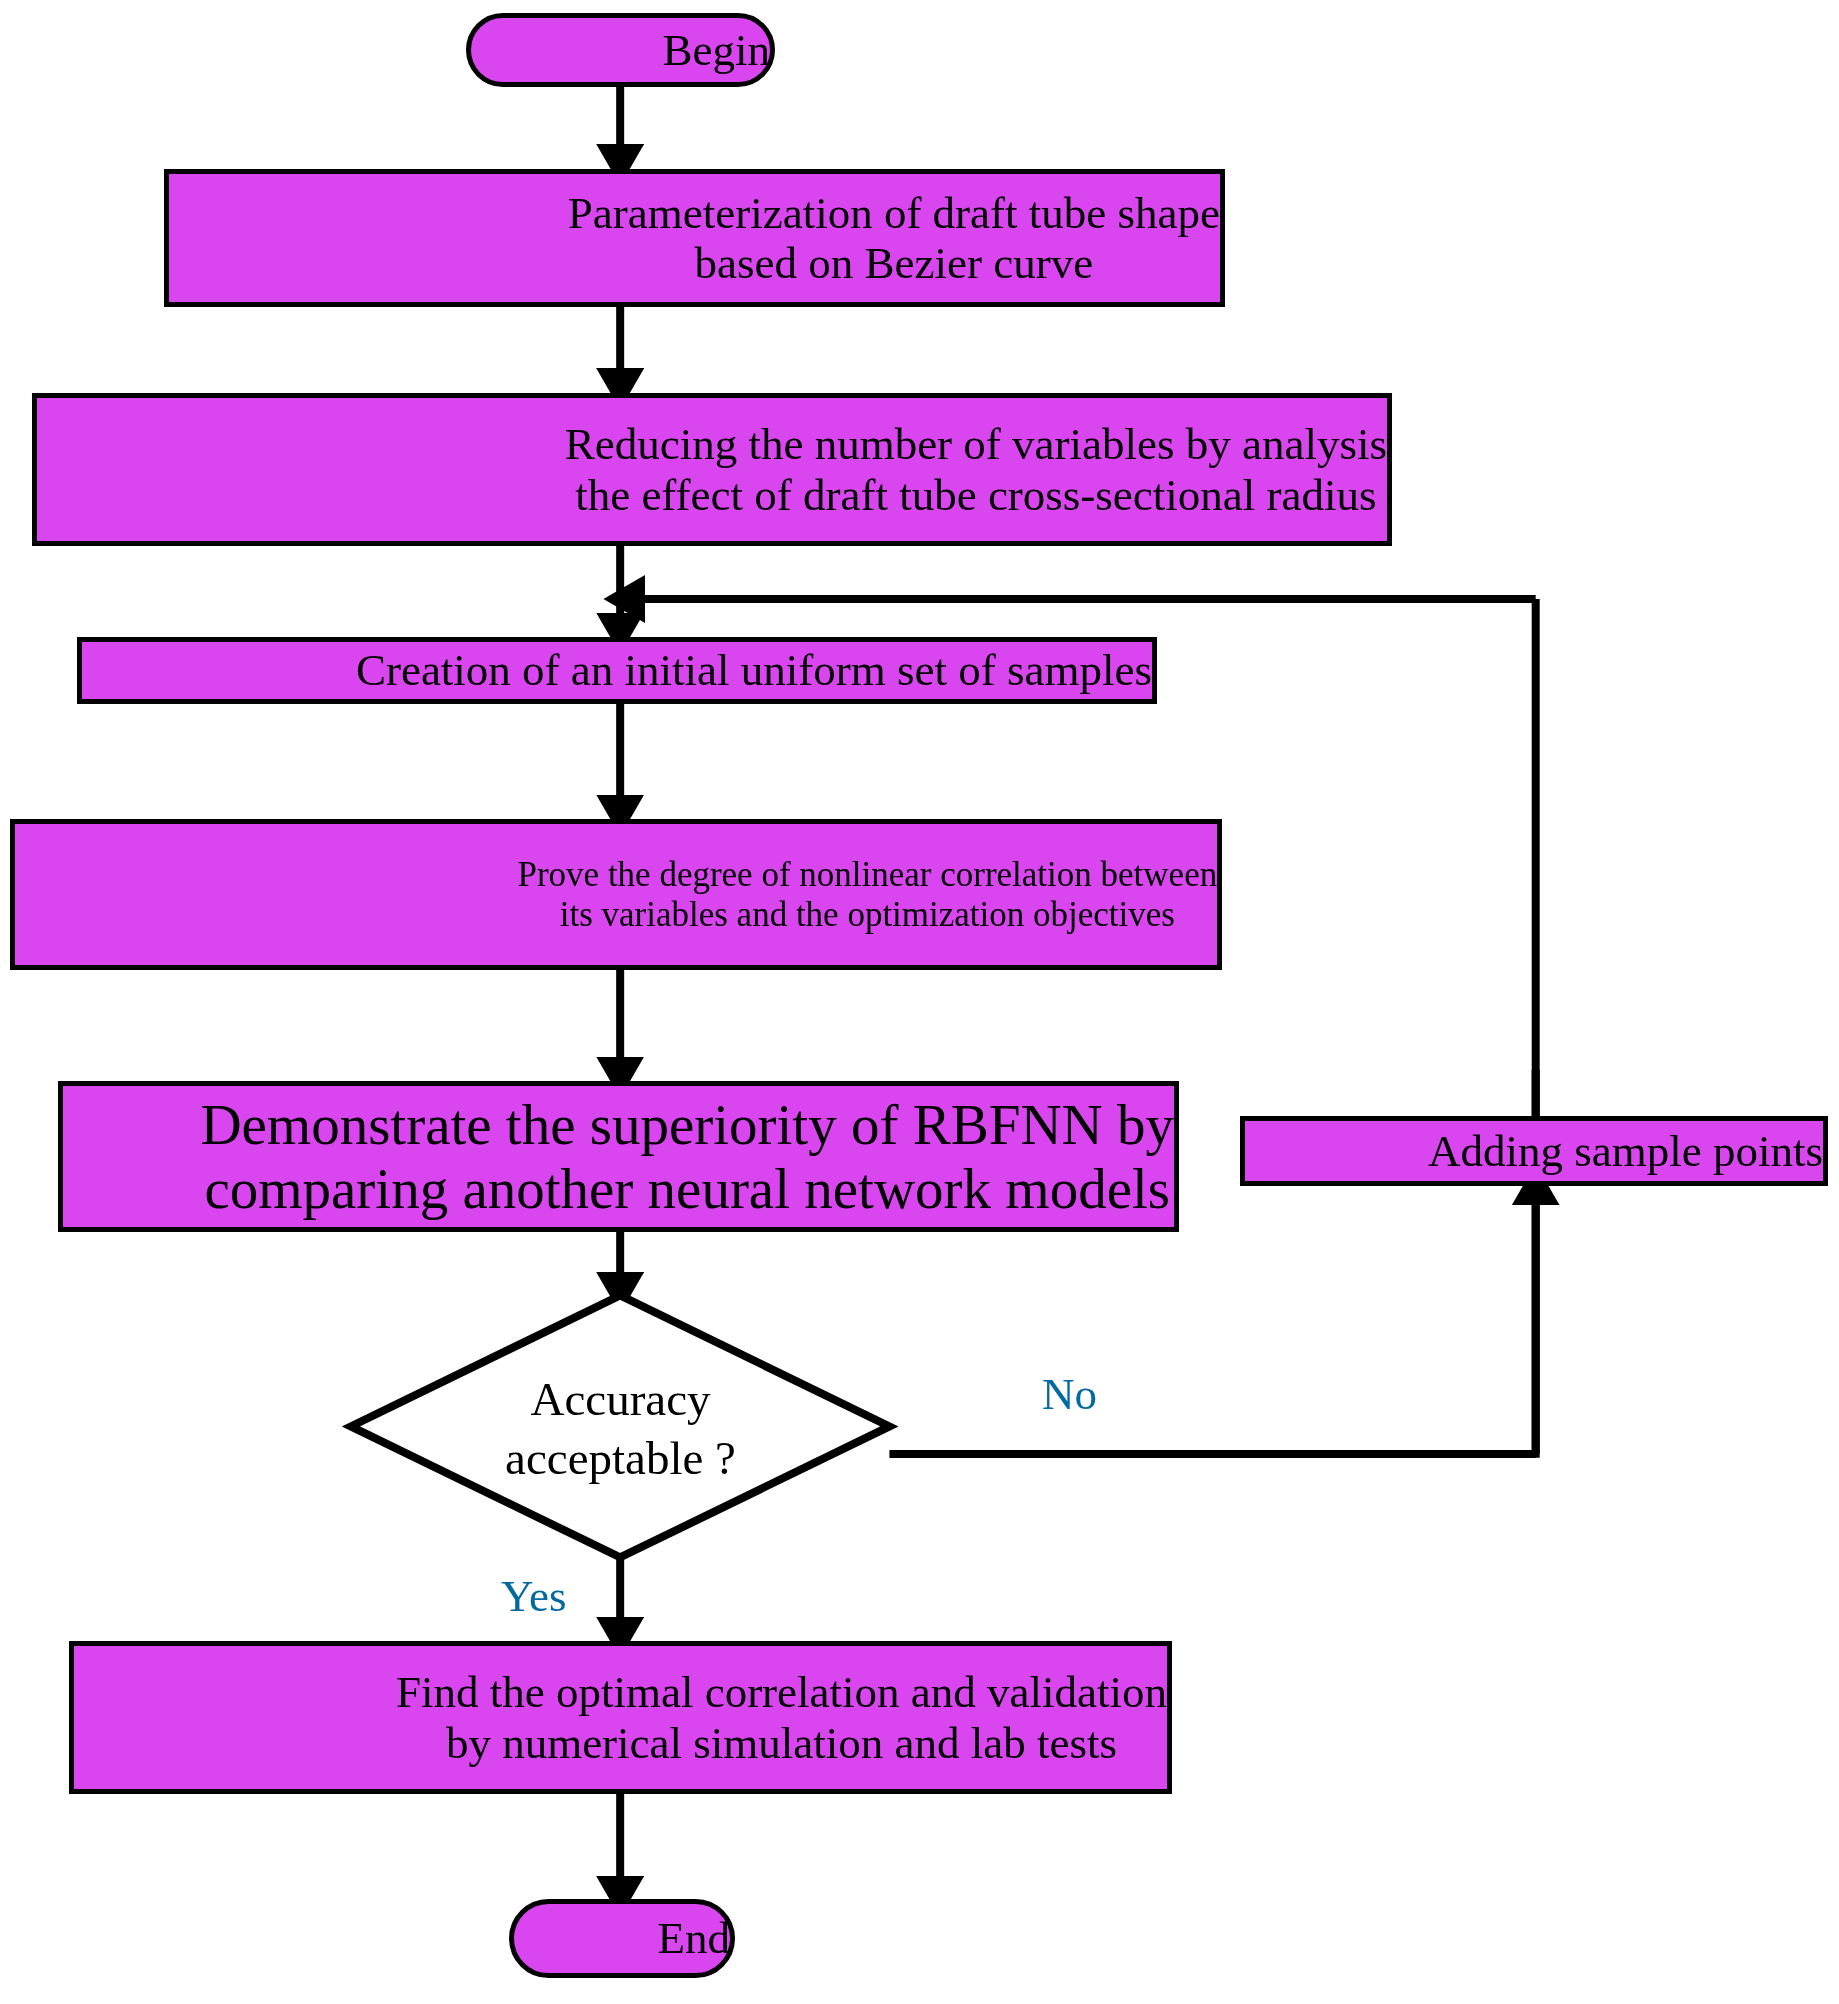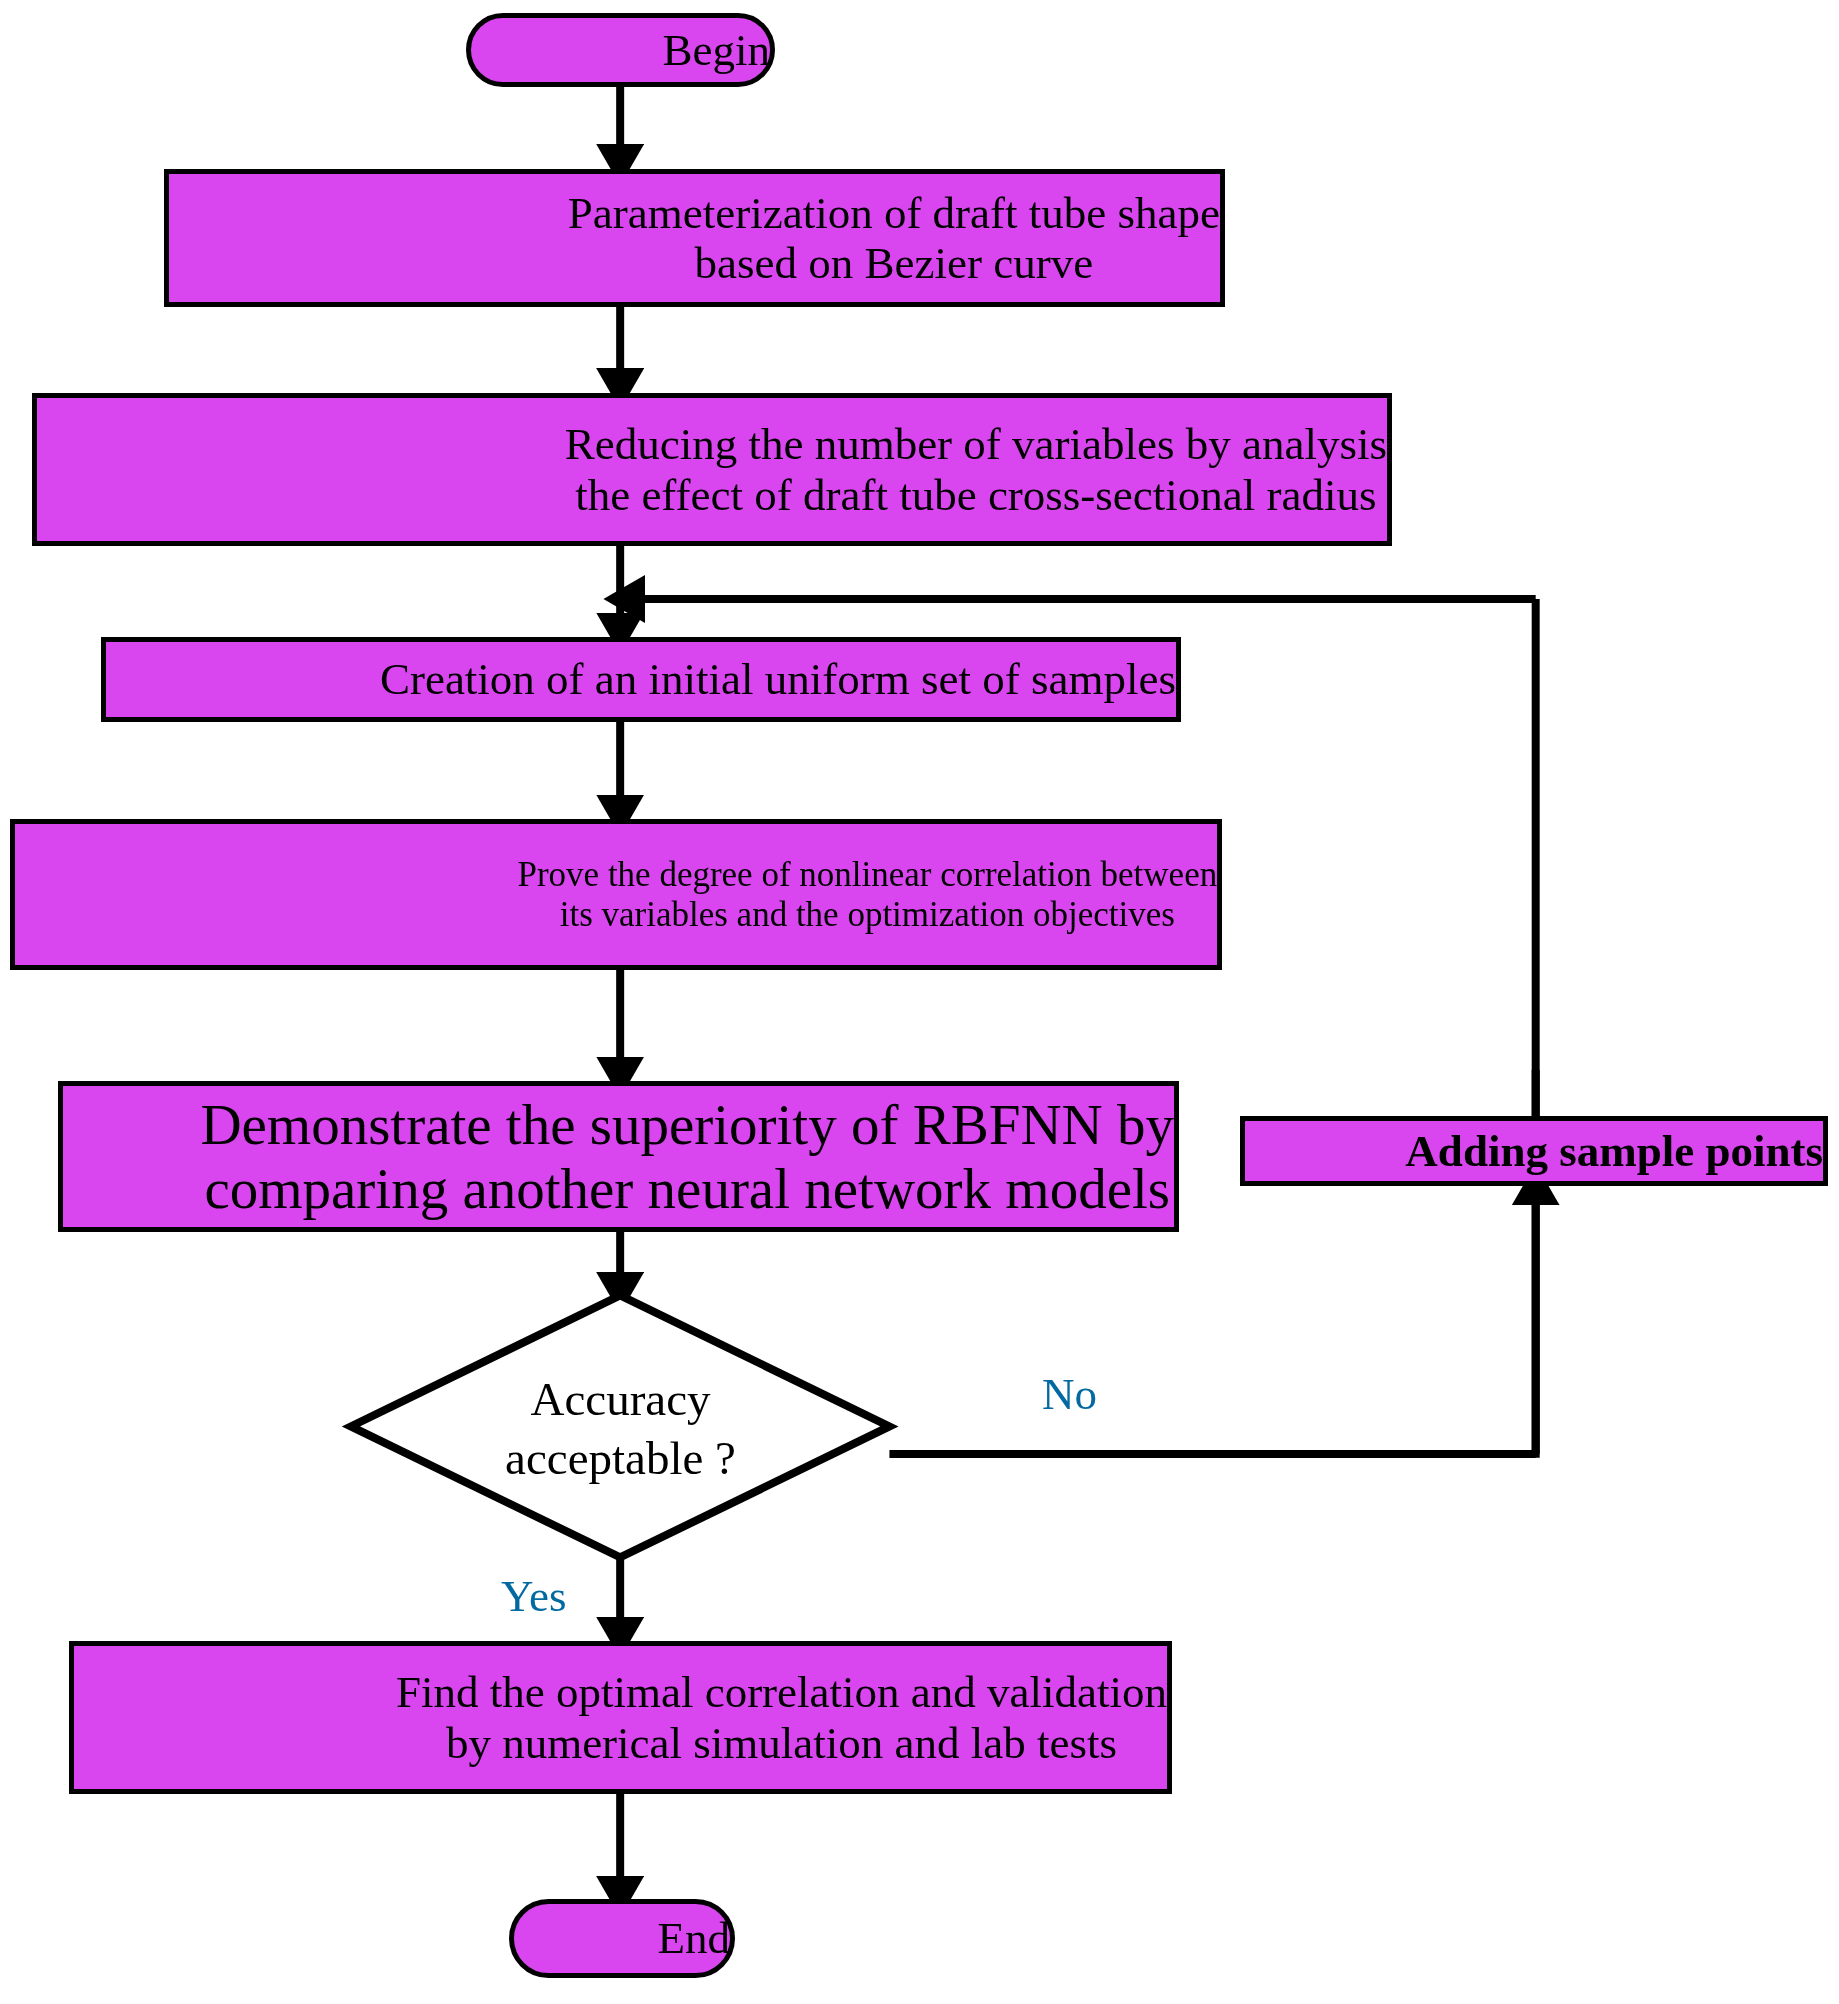--- a/index.html
+++ b/index.html
@@ -85,35 +85,35 @@
   <div class="node proc" style="left:164px;top:169px;width:1061px;height:138px;font-size:45px;">
     <span>Parameterization of draft tube shape
 based on Bezier curve</span>
   </div>
 
   <div class="node proc" style="left:32px;top:393px;width:1360px;height:153px;font-size:45px;">
     <span>Reducing the number of variables by analysis
 the effect of draft tube cross-sectional radius</span>
   </div>
 
-  <div class="node proc" style="left:77px;top:637px;width:1080px;height:85px;font-size:45px;margin-left:24px;">
+  <div class="node proc" style="left:77px;top:637px;width:1080px;height:67px;font-size:45px;">
     <span>Creation of an initial uniform set of samples</span>
   </div>
 
   <div class="node proc" style="left:10.2px;top:819px;width:1212px;height:151px;font-size:35px;">
     <span>Prove the degree of nonlinear correlation between
 its variables and the optimization objectives</span>
   </div>
 
   <div class="node proc" style="left:58px;top:1081px;width:1121px;height:151px;font-size:57px;">
     <span>Demonstrate the superiority of RBFNN by
 comparing another neural network models</span>
   </div>
 
-  <div class="node proc" style="left:1240px;top:1116px;width:588px;height:70px;font-size:45px;font-weight:bold;">
+  <div class="node proc" style="left:1240px;top:1116px;width:588px;height:70px;font-size:45px;">
     <span>Adding sample points</span>
   </div>
 
   <div class="diamond-wrap" style="left:402px;top:1338px;width:437px;height:182px;display:flex;align-items:center;justify-content:center;">
     <span style="font-size:47px;text-align:center;line-height:1.25;white-space:pre-line;color:#000;">Accuracy
 acceptable ?</span>
   </div>
 
   <div class="node proc" style="left:69px;top:1641px;width:1103px;height:153px;font-size:45px;">
     <span>Find the optimal correlation and validation

